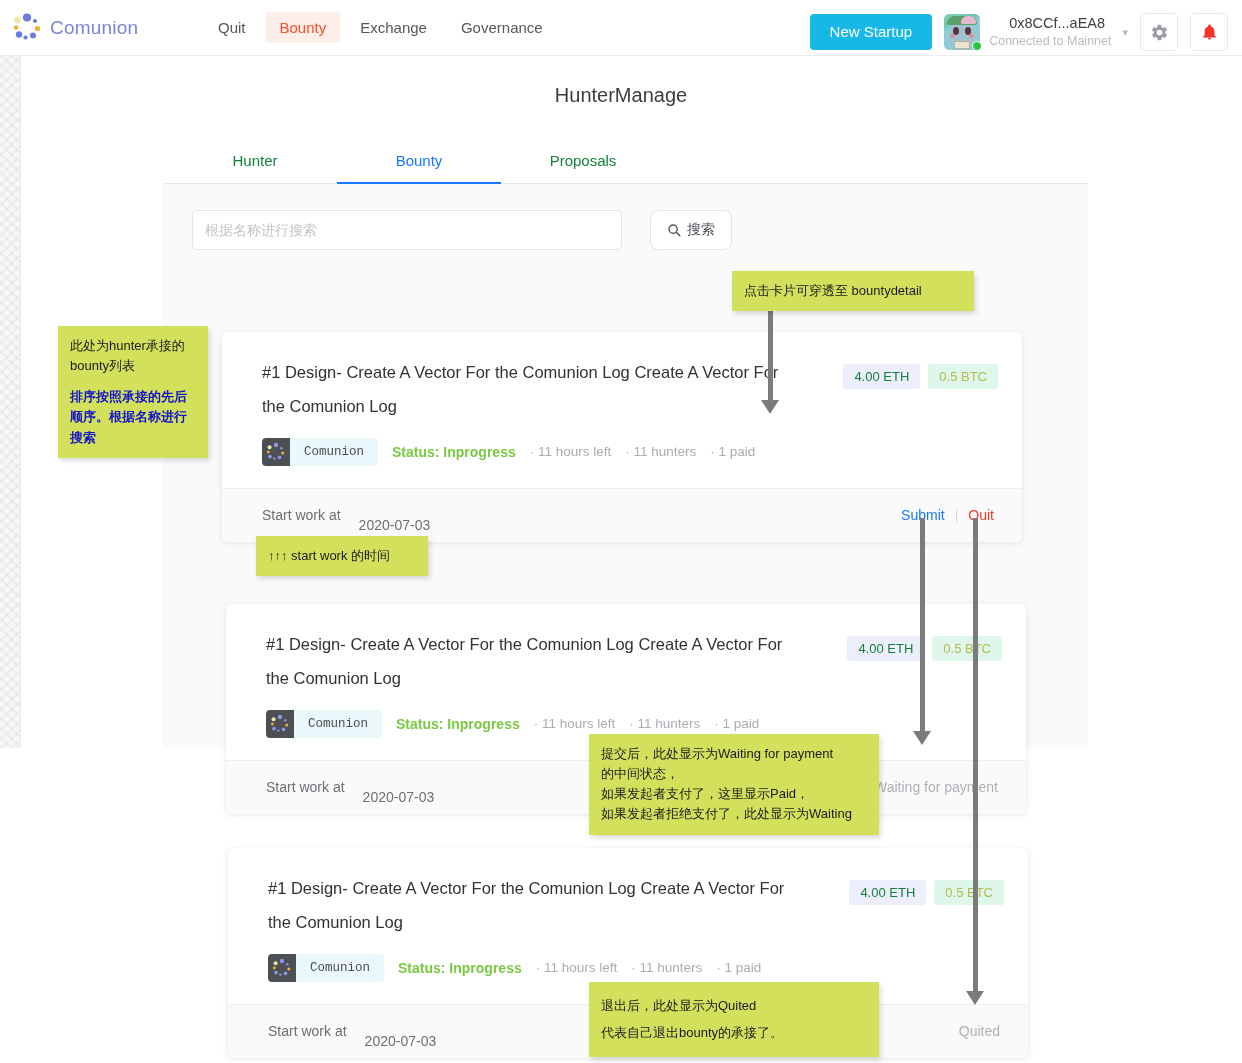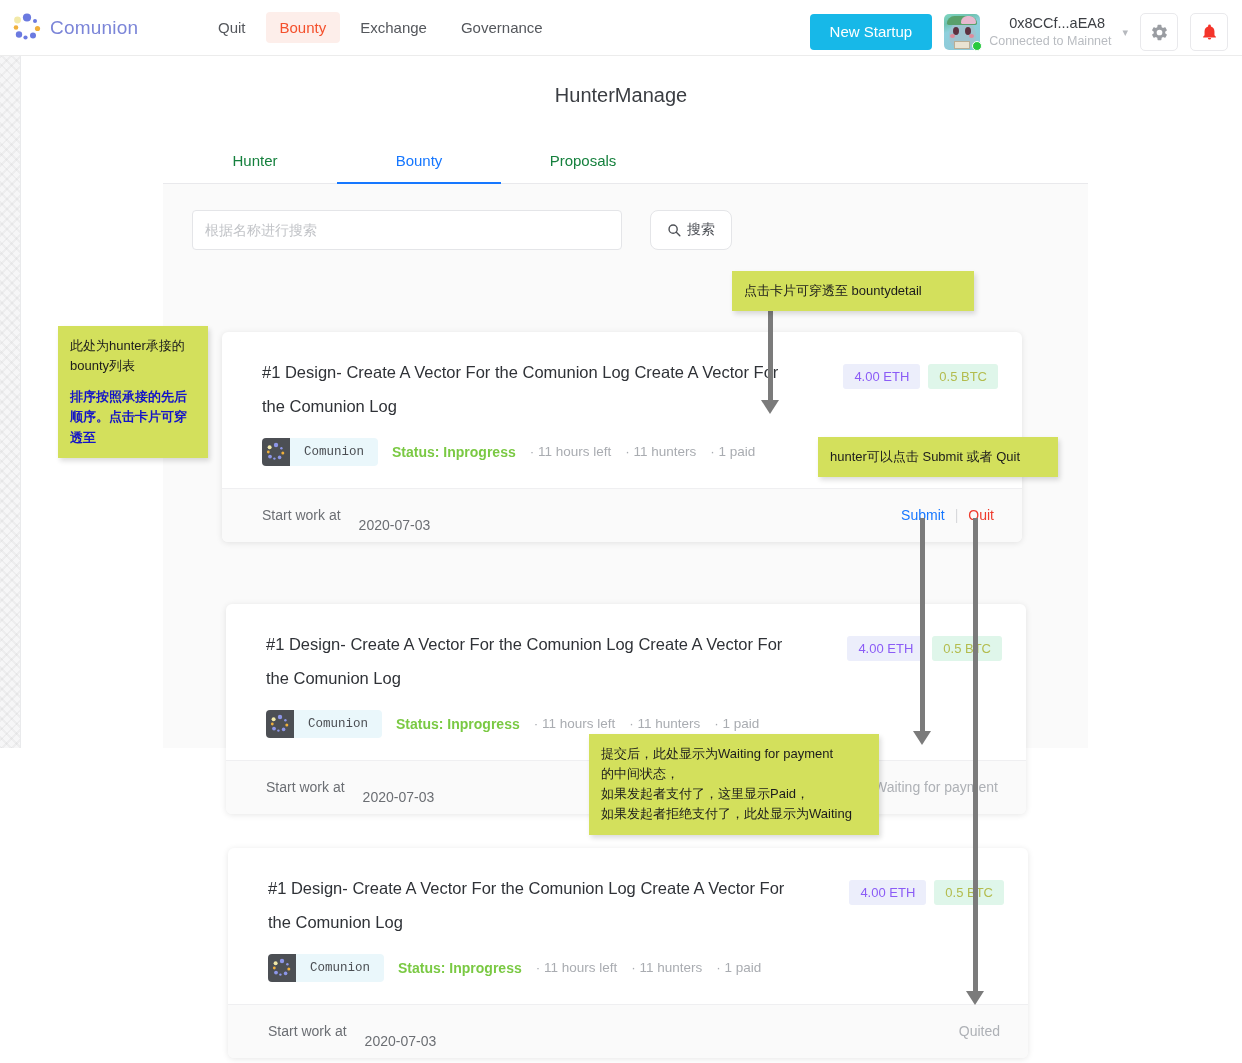--- a/index.html
+++ b/index.html
@@ -124,21 +124,21 @@
     position: absolute; background: #fff; border-radius: 6px;
     box-shadow: 0 1px 6px rgba(0,0,0,0.10);
   }
   .card-body { padding: 24px 28px 0 40px; position: relative; }
   .card-title {
     font-size: 16.5px; color: #2f3237; line-height: 2.05; max-width: 520px;
     font-weight: 400;
   }
   .price-row { position: absolute; right: 24px; top: 32px; display: flex; gap: 8px; }
   .price-tag { font-size: 13px; padding: 5px 11px; border-radius: 3px; }
-  .price-eth { background: #eceefb; color: #8b5cf6; }
+  .price-eth { background: #eceefb; color: #15803d; }
   .price-btc { background: #dff6ea; color: #b3bc4e; }
   .meta-row { display: flex; align-items: center; gap: 14px; margin-top: 14px; padding-bottom: 22px; }
   .org-chip { display: flex; align-items: center; border-radius: 4px; overflow: hidden; }
   .org-logo {
     width: 28px; height: 28px; background: #4c4f54; position: relative; flex: none;
   }
   .org-name {
     background: #eaf7fb; color: #4b4e53; font-size: 12.5px; padding: 0 14px;
     height: 28px; line-height: 28px; font-family: "Liberation Mono", monospace;
   }
@@ -382,33 +382,37 @@
       <div class="head" style="top:213px;"></div>
   </div>
   <div class="arrow" style="left:965px; top:518px; width:20px; height:487px;">
     <div class="shaft" style="height:473px;"></div>
       <div class="head" style="top:473px;"></div>
   </div>
 
   <div class="note" style="left:58px; top:326px; width:150px;">
     <span>此处为hunter承接的</span><br>
     <span>bounty列表</span>
-    <b>排序按照承接的先后顺序。点击卡片可穿透至</b>
+    <b>排序按照承接的先后顺序。根据名称进行搜索</b>
   </div>
 
   <div class="note" style="left:732px; top:271px; width:242px;">
     <span>点击卡片可穿透至 bountydetail</span>
   </div>
 
-  <div class="note" style="left:818px; top:437px; width:240px;">
-    <span>hunter可以点击  Submit  或者 Quit</span>
-  </div>
-
+
+  <div class="note" style="left:256px; top:536px; width:172px;">
+    <span>↑↑↑  start work 的时间</span>
+  </div>
 
   <div class="note" style="left:589px; top:734px; width:290px;">
     <span>提交后，此处显示为Waiting for payment</span><br>
     <span>的中间状态，</span><br>
     <span>如果发起者支付了，这里显示Paid，</span><br>
     <span>如果发起者拒绝支付了，此处显示为Waiting</span>
   </div>
 
+  <div class="note" style="left:589px; top:982px; width:290px; line-height:2.1;">
+    <span>退出后，此处显示为Quited</span><br>
+    <span>代表自己退出bounty的承接了。</span>
+  </div>
 
 </div>
 
 </body></html>

